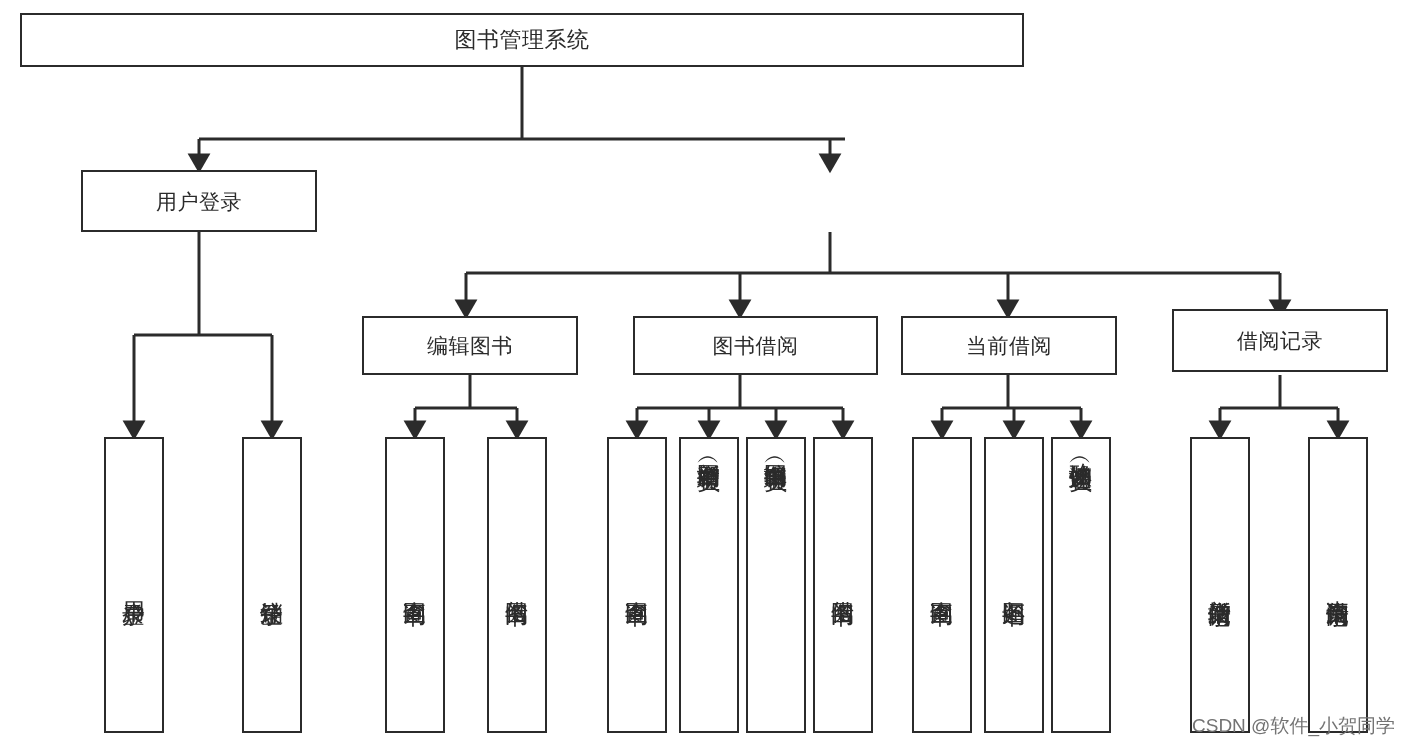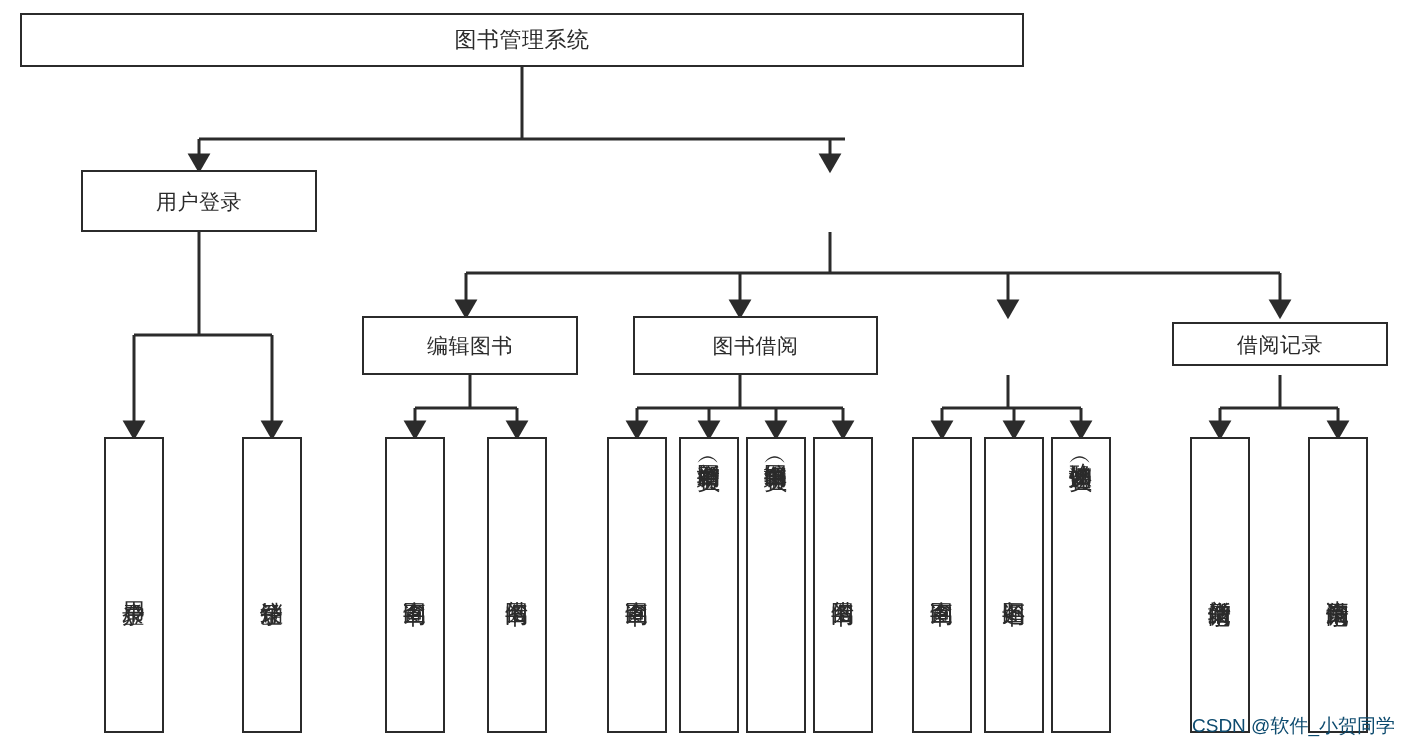--- a/index.html
+++ b/index.html
@@ -64,21 +64,21 @@
     -ms-writing-mode: tb-rl;
     white-space: normal;
     letter-spacing: 1px;
   }
   .node.v.mid {
     align-items: center;
     padding-top: 0;
   }
   .watermark {
     position: absolute;
-    color: #0c4a6e;
+    color: #737373;
     font-size: 19px;
     white-space: nowrap;
     z-index: 3;
     font-family: "Liberation Sans", "DejaVu Sans", sans-serif;
   }
 </style>
 </head>
 <body>
 
 <div id="canvas">
@@ -140,21 +140,24 @@
   <div class="node h" style="left:81px; top:170px; width:236px; height:62px;">
     <span class="node-label">用户登录</span>
   </div>
 
   <div class="node h" style="left:362px; top:316px; width:216px; height:59px;">
     <span class="node-label">编辑图书</span>
   </div>
   <div class="node h" style="left:633px; top:316px; width:245px; height:59px;">
     <span class="node-label">图书借阅</span>
   </div>
-  <div class="node h" style="left:1172px; top:322px; width:216px; height:44px;text-align:center;">
+  <div class="node h" style="left:901px; top:316px; width:216px; height:59px;">
+    <span class="node-label">当前借阅</span>
+  </div>
+  <div class="node h" style="left:1172px; top:309px; width:216px; height:63px;text-align:center;">
     <span class="node-label">借阅记录</span>
   </div>
 
   <div class="node v mid" style="left:104px; top:437px; width:60px; height:296px;">
     <span class="node-label">用户登录</span>
   </div>
   <div class="node v mid" style="left:242px; top:437px; width:60px; height:296px;">
     <span class="node-label">注销登录</span>
   </div>
 

